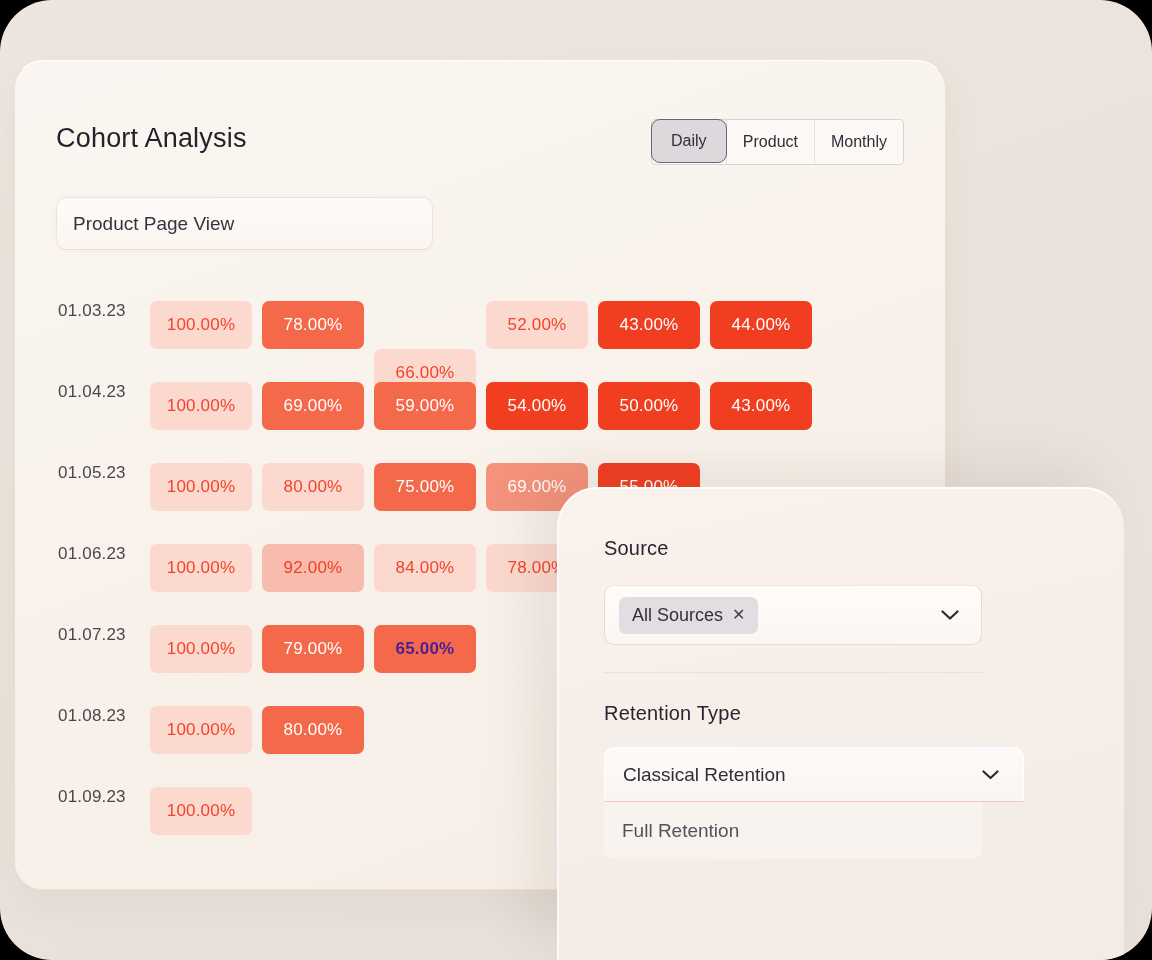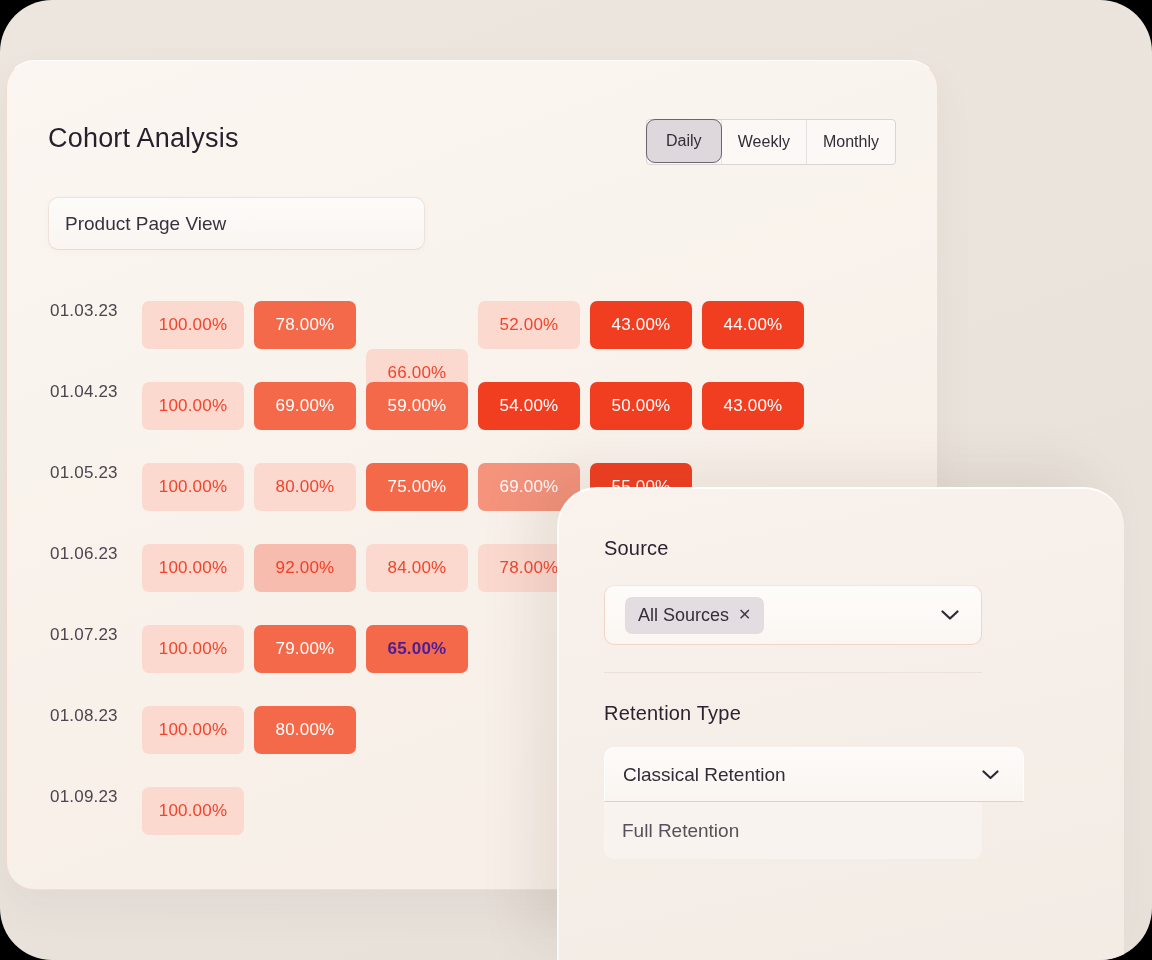--- a/index.html
+++ b/index.html
@@ -6,21 +6,21 @@
   html,body { width:1152px; height:960px; background:#000; font-family:"Liberation Sans", sans-serif; }
 
   .screen {
     position:relative; width:1152px; height:960px; overflow:hidden;
     border-radius:52px;
     background:linear-gradient(160deg,#ece6df 0%,#e9e3dc 55%,#e6e0d9 100%);
   }
 
   
   .card {
-    position:absolute; left:6px; top:60px; width:932px; height:830px;
+    position:absolute; left:14px; top:60px; width:932px; height:830px;
     border-radius:28px;
     background:linear-gradient(160deg,#fbf6f1 0%,#f8f1ea 60%,#f6eee7 100%);
     border:1.5px solid rgba(240,199,180,0.55);
     border-top-color:rgba(255,255,255,0.9);
     box-shadow:0 18px 40px rgba(120,90,70,0.06);
     z-index:1;
   }
   .card-title {
     position:absolute; left:41px; top:62px;
     font-size:27px; font-weight:500; color:#271f2b; letter-spacing:0.2px;
@@ -69,21 +69,21 @@
     border-left:2px solid rgba(255,255,255,0.7);
     box-shadow:-28px -20px 50px rgba(110,80,60,0.10);
     z-index:3; padding:48px 0 0 45px;
   }
   .panel-label { font-size:20px; font-weight:500; color:#2b2330; letter-spacing:0.2px; }
 
   .select {
     width:378px; height:60px; margin-top:25px; border-radius:10px;
     background:linear-gradient(180deg,#fefcfa,#fbf6f2);
     border:1px solid #f2d5c7; border-top-color:#f7e4da;
-    display:flex; align-items:center; padding:0 22px 0 20px; cursor:pointer;
+    display:flex; align-items:center; padding:0 22px 0 14px; cursor:pointer;
   }
   .chip {
     display:flex; align-items:center; gap:9px;
     background:#e3dde1; border-radius:7px; padding:8px 13px;
     font-size:18px; color:#342e38;
   }
   .chip-x { font-size:16px; color:#423c46; cursor:pointer; line-height:1; }
   .select-spacer { flex:1; }
   .chevron { display:flex; align-items:center; }
 
@@ -109,21 +109,21 @@
 </head>
 <body>
 
 <div class="screen">
 
   <div class="card">
     <div class="card-title">Cohort Analysis</div>
 
     <div class="tabs" id="tabs">
         <div class="tab active">Daily</div>
-        <div class="tab">Weekly</div>
+        <div class="tab">Product</div>
         <div class="tab">Monthly</div>
       </div>
 
     <div class="event-input">
       <span>Product Page View</span>
     </div>
 
     <div class="cohort" id="cohort">
         <div class="cohort-row">
           <div class="cohort-date">01.03.23</div>

